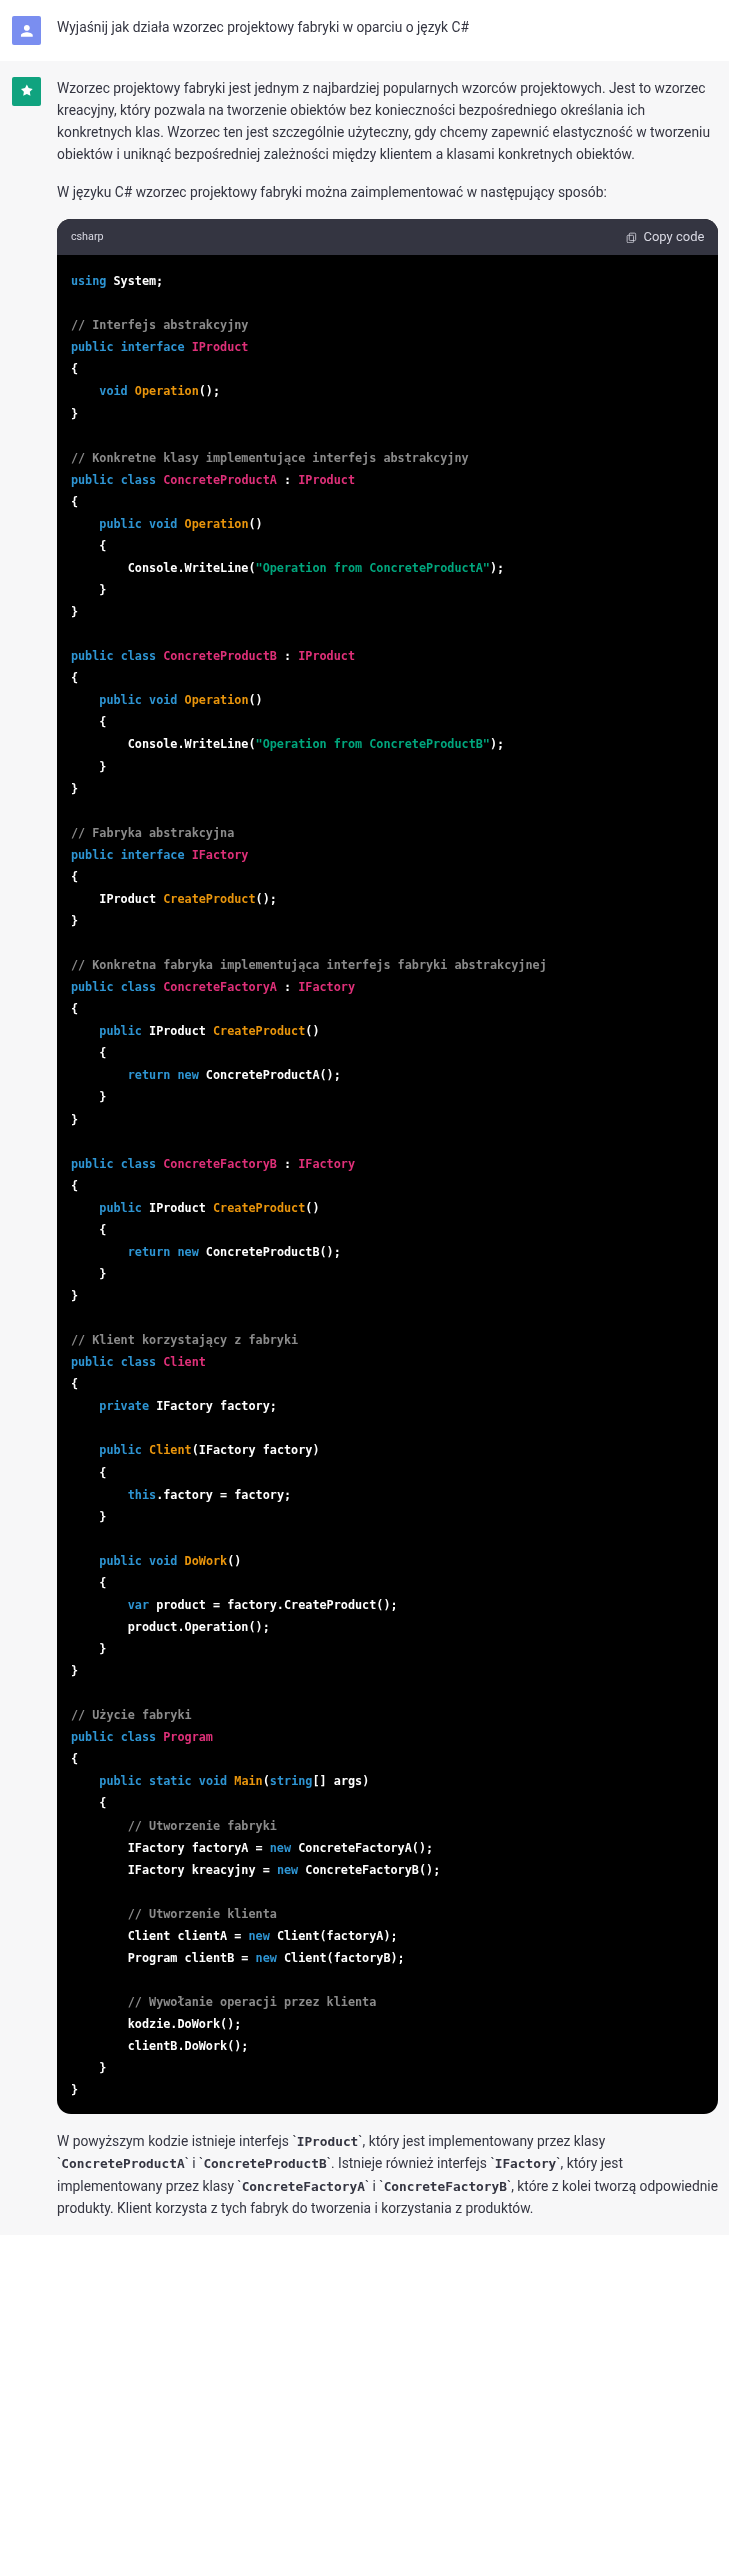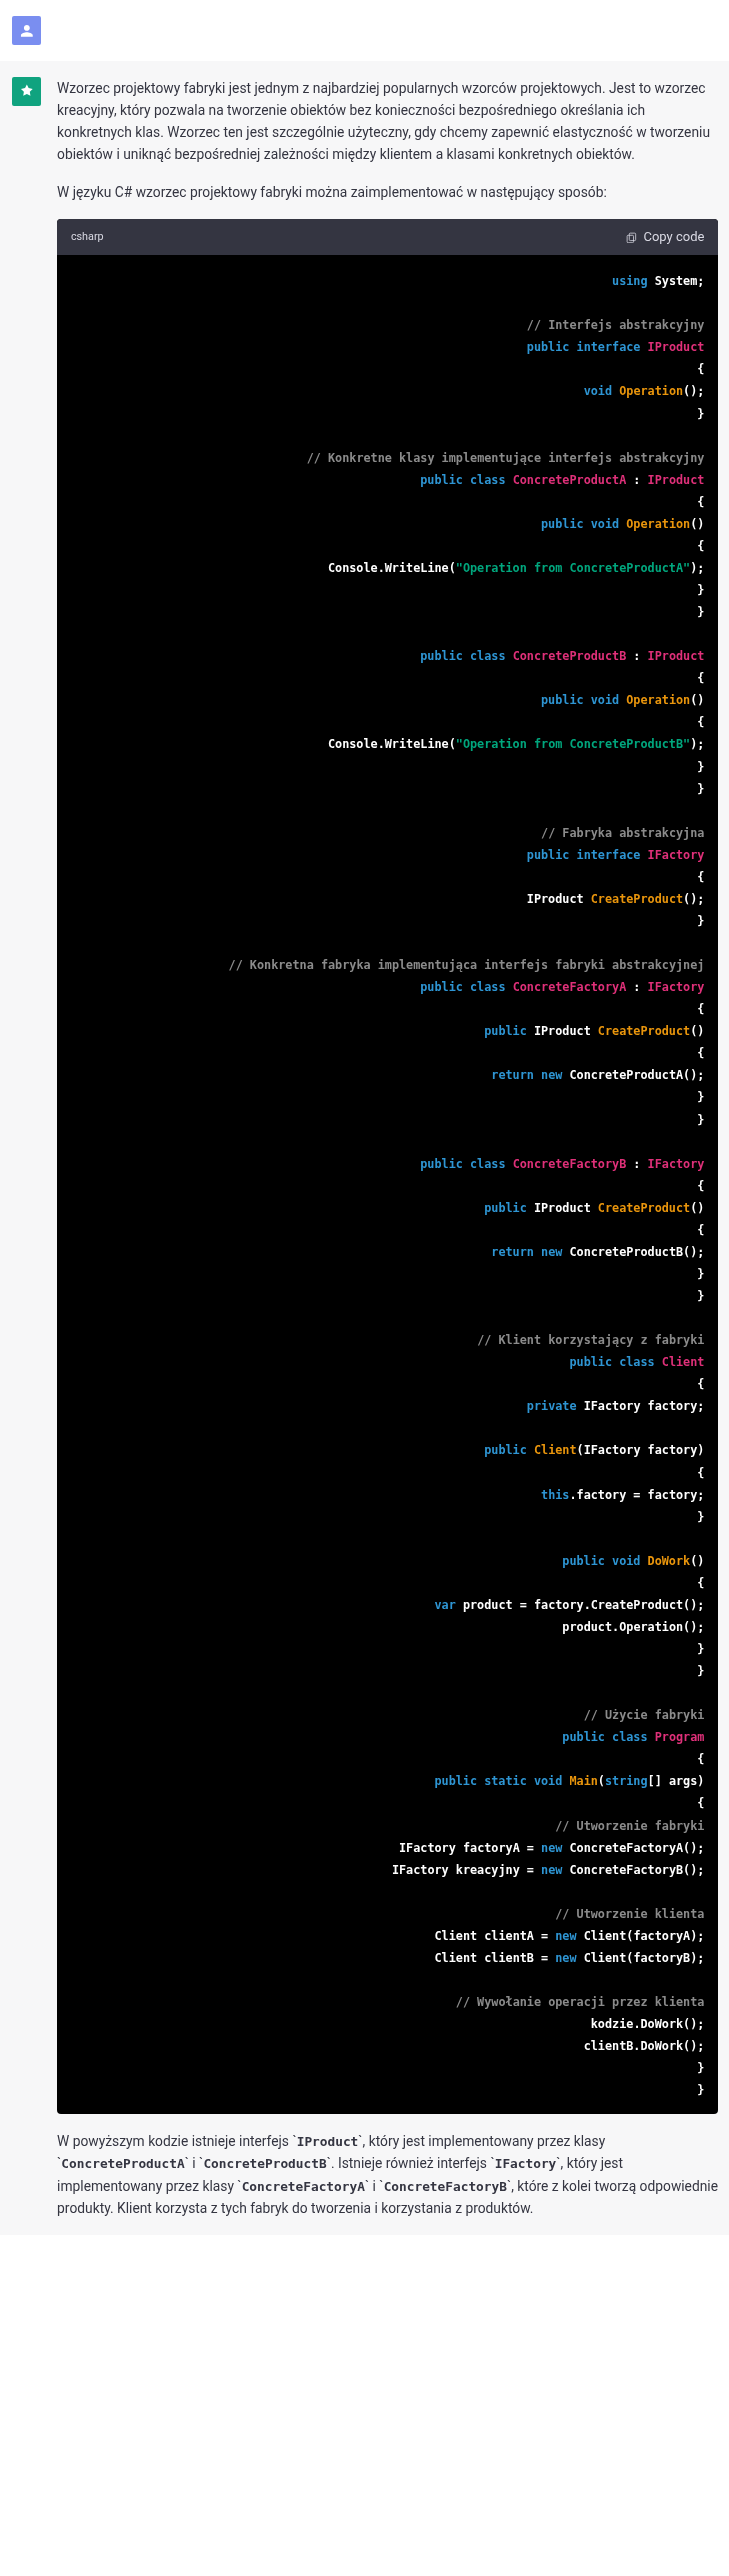--- a/index.html
+++ b/index.html
@@ -7,41 +7,44 @@
 .msg { display: flex; padding: 15.8px 11.8px; gap: 15.8px; }
 .msg-user { background: #ffffff; }
 .msg-assistant { background: #f7f7f8; }
 .avatar { width: 29.5px; height: 29.5px; border-radius: 2px; flex-shrink: 0; display: flex; align-items: center; justify-content: center; }
 .avatar-user { background: #7a8ef0; }
 .avatar-assistant { background: #10a37f; }
 .avatar svg { width: 17.7px; height: 17.7px; fill: #fff; }
 .content { flex: 1; font-size: 13.8px; line-height: 1.6; color: #343541; }
 .content p { margin-bottom: 15.8px; }
 .content p:last-child { margin-bottom: 0; }
-.code-block { background: #000000; border-radius: 4px; margin: 11.8px 0 15.8px 0; overflow: hidden; text-align: right; }
+.code-block { background: #000000; border-radius: 14px; margin: 11.8px 0 15.8px 0; overflow: hidden; }
 .code-header { background: #343541; color: #d9d9e3; display: flex; justify-content: space-between; align-items: center; padding: 7.9px 13.8px; font-size: 10.8px; }
 .copy-btn { display: flex; align-items: center; gap: 5.9px; color: #d9d9e3; cursor: pointer; font-size: 13px; }
 .copy-btn svg { width: 12.8px; height: 12.8px; stroke: #d9d9e3; fill: none; stroke-width: 1.5; }
 pre { padding: 13.8px; overflow-x: auto; font-weight: bold; }
 code { font-family: "Consolas", "Monaco", monospace; font-size: 11.8px; line-height: 1.55; color: #ffffff; white-space: pre; }
 .tok-kw { color: #2e95d3; }
 .tok-type { color: #df3079; }
 .tok-name { color: #e9950c; }
 .tok-str { color: #00a67d; }
 .tok-cmt { color: #8b8b8b; }
 .inline-code { font-family: "Consolas","Monaco",monospace; font-weight: 700; font-size: 12.8px; }
 </style>
 </head>
 <body>
 
 <div class="msg msg-user">
   <div class="avatar avatar-user">
     <svg viewBox="0 0 24 24">
         <path d="M12 12c2.2 0 4-1.8 4-4s-1.8-4-4-4-4 1.8-4 4 1.8 4 4 4zm0 2c-2.7 0-8 1.3-8 4v2h16v-2c0-2.7-5.3-4-8-4z"></path>
       </svg>
+  </div>
+  <div class="content">
+    <p>Wyjaśnij jak działa wzorzec projektowy fabryki w oparciu o język C#</p>
   </div>
 </div>
 
 <div class="msg msg-assistant">
   <div class="avatar avatar-assistant">
     <svg viewBox="0 0 24 24">
         <path d="M12 2l2.4 4.9L20 8l-4 3.9.9 5.5L12 14.8 7.1 17.4 8 11.9 4 8l5.6-1.1L12 2z"></path>
       </svg>
   </div>
   <div class="content">
@@ -128,21 +131,21 @@
 <span class="tok-kw">public</span> <span class="tok-kw">class</span> <span class="tok-type">Program</span>
 {
     <span class="tok-kw">public</span> <span class="tok-kw">static</span> <span class="tok-kw">void</span> <span class="tok-name">Main</span>(<span class="tok-kw">string</span><span>[] args)</span>
     {
         <span class="tok-cmt">// Utworzenie fabryki</span>
         <span>IFactory factoryA = </span><span class="tok-kw">new</span><span> ConcreteFactoryA();</span>
         <span>IFactory kreacyjny = </span><span class="tok-kw">new</span><span> ConcreteFactoryB();</span>
 
         <span class="tok-cmt">// Utworzenie klienta</span>
         <span>Client clientA = </span><span class="tok-kw">new</span><span> Client(factoryA);</span>
-        <span>Client clientB = </span><span class="tok-kw">new</span><span> Client(factoryB);</span>
+        <span>Program clientB = </span><span class="tok-kw">new</span><span> Client(factoryB);</span>
 
         <span class="tok-cmt">// Wywołanie operacji przez klienta</span>
         <span>kodzie.DoWork();</span>
         <span>clientB.DoWork();</span>
     }
 }</code></pre>
     </div>
 
     <p>
       <span>W powyższym kodzie istnieje interfejs `</span><span class="inline-code">IProduct</span><span>`, który jest implementowany przez klasy `</span><span class="inline-code">ConcreteProductA</span><span>` i `</span><span class="inline-code">ConcreteProductB</span><span>`. Istnieje również interfejs `</span><span class="inline-code">IFactory</span><span>`, który jest implementowany przez klasy `</span><span class="inline-code">ConcreteFactoryA</span><span>` i `</span><span class="inline-code">ConcreteFactoryB</span><span>`, które z kolei tworzą odpowiednie produkty. Klient korzysta z tych fabryk do tworzenia i korzystania z produktów.</span>

